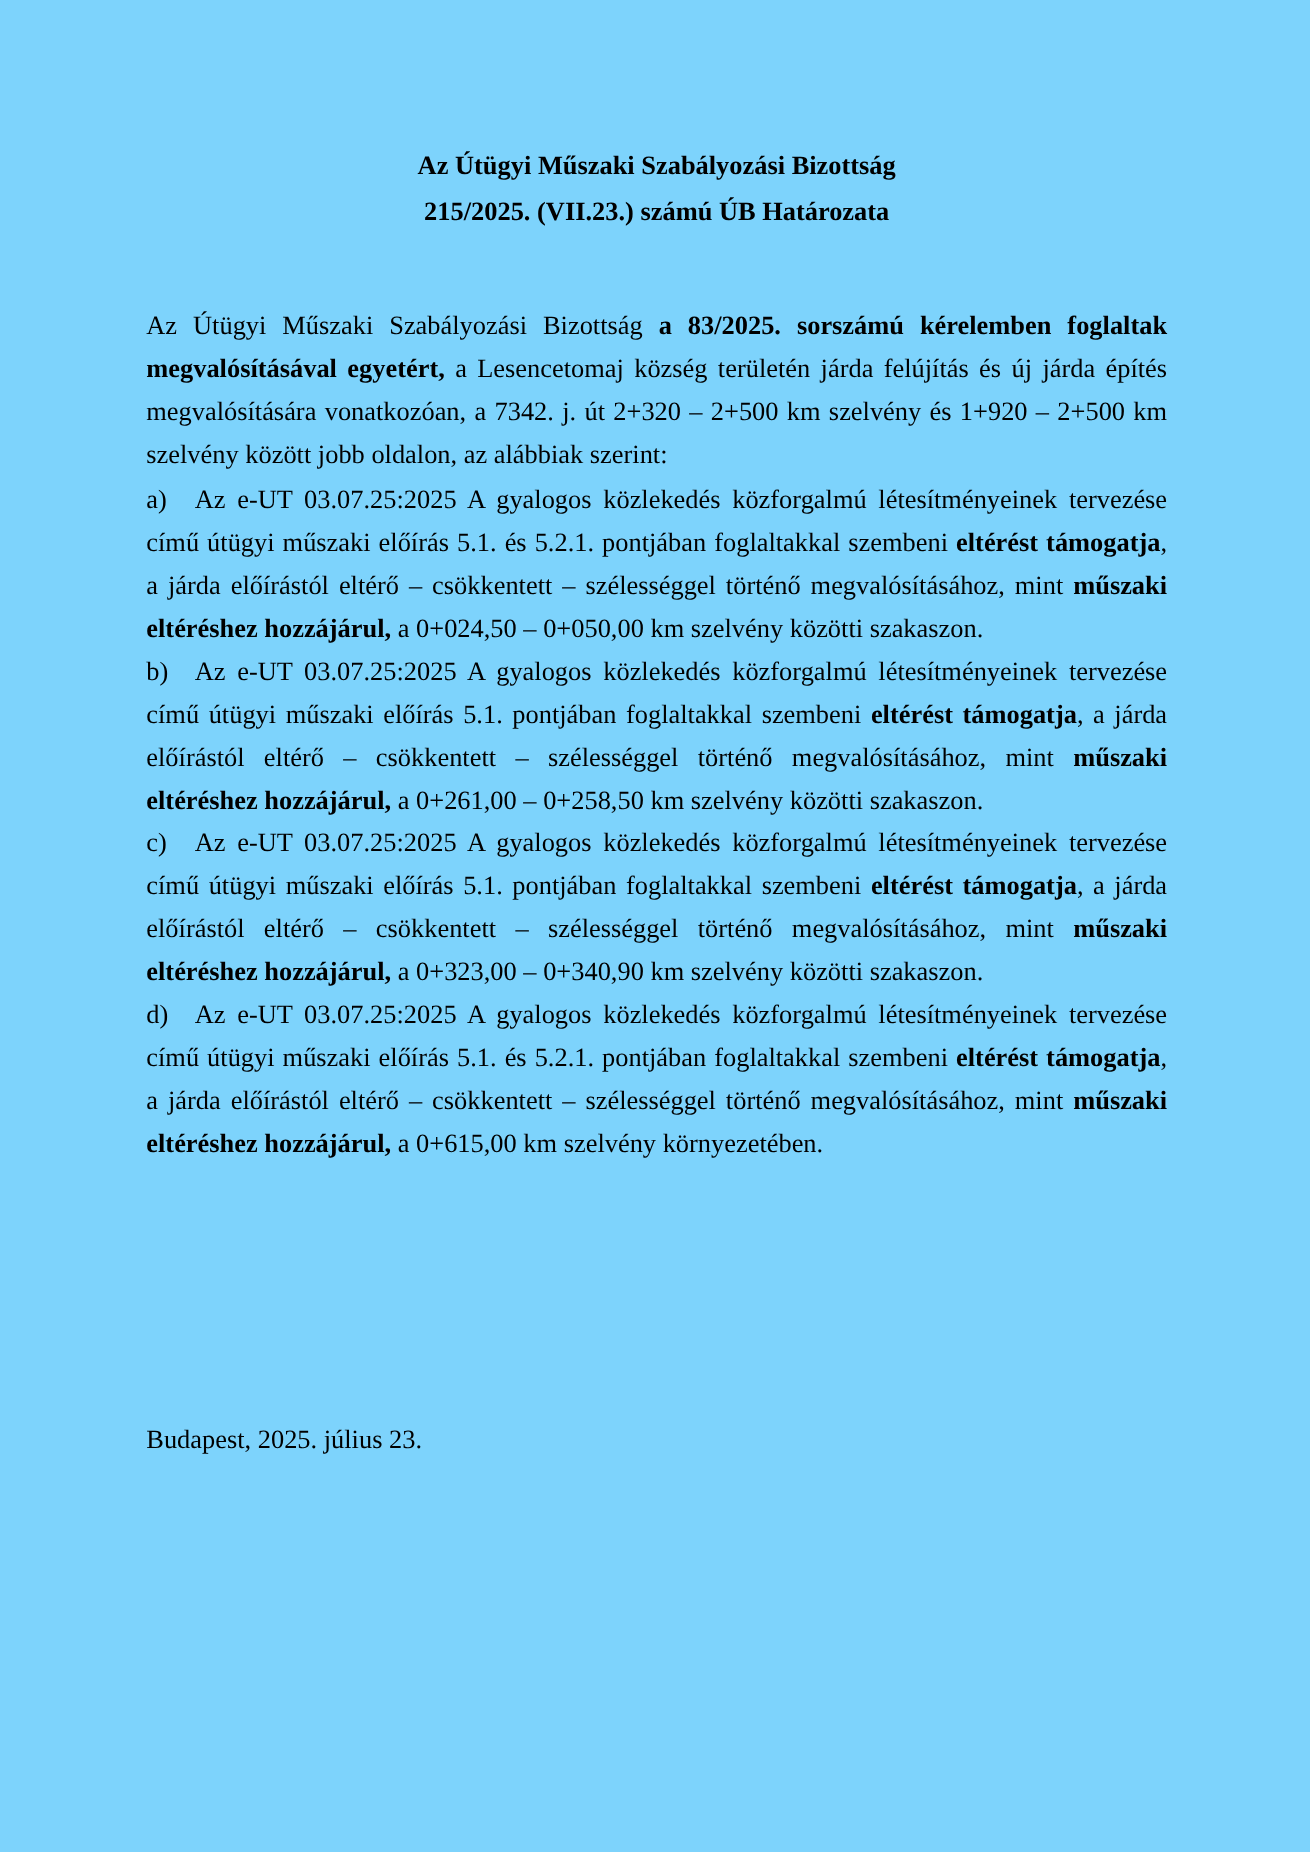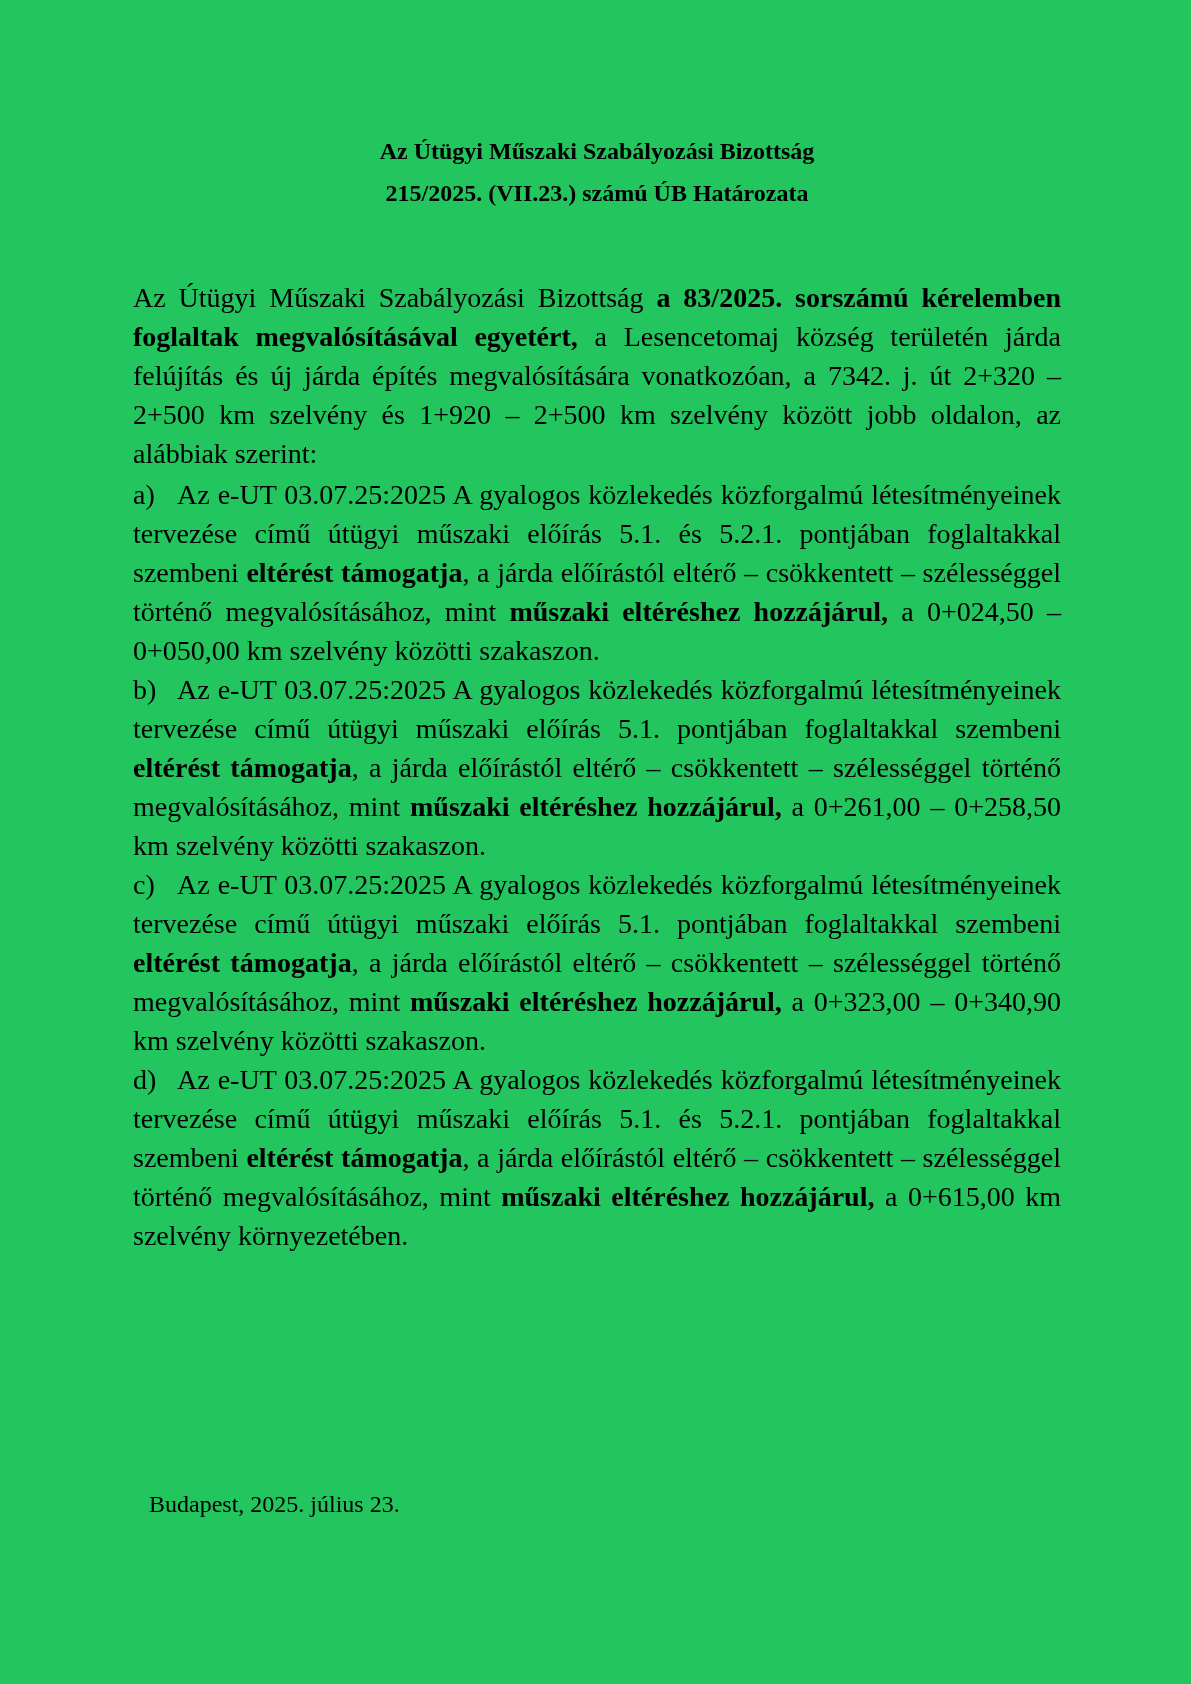--- a/index.html
+++ b/index.html
@@ -1,49 +1,49 @@
 <!DOCTYPE html>
 <html><head>
 <meta charset="utf-8">
 <style>
   html, body { margin: 0; padding: 0; background: #ffffff; }
   .page {
     position: relative;
     width: 1191px;
     height: 1684px;
-    background: #22c55e;
+    background: #7dd3fc;
     font-family: "Liberation Serif", "DejaVu Serif", serif;
     color: #000000;
     box-sizing: border-box;
     padding: 136px 130px 0 133px;
     overflow: hidden;
   }
   .title {
     font-size: 24px;
     line-height: 30px;
     font-weight: bold;
     text-align: center;
     margin: 0;
   }
   .title2 { margin-top: 12px; }
   .para {
-    font-size: 28px;
+    font-size: 24px;
     line-height: 39px;
     text-align: justify;
     margin: 0;
   }
   .intro { margin-top: 70px; }
   .items { margin-top: 2px; }
   .item { margin: 0; }
   .b { font-weight: bold; }
   .label { display: inline-block; width: 44px; }
   .date {
     font-size: 24px;
     line-height: 39px;
-    margin: 230px 0 0 16px;
+    margin: 230px 0 0 0;
     text-align: left;
   }
 </style>
 </head>
 <body>
 
 <div class="page">
 
   <h1 class="title">Az Útügyi Műszaki Szabályozási Bizottság</h1>
   <h1 class="title title2">215/2025. (VII.23.) számú ÚB Határozata</h1>

